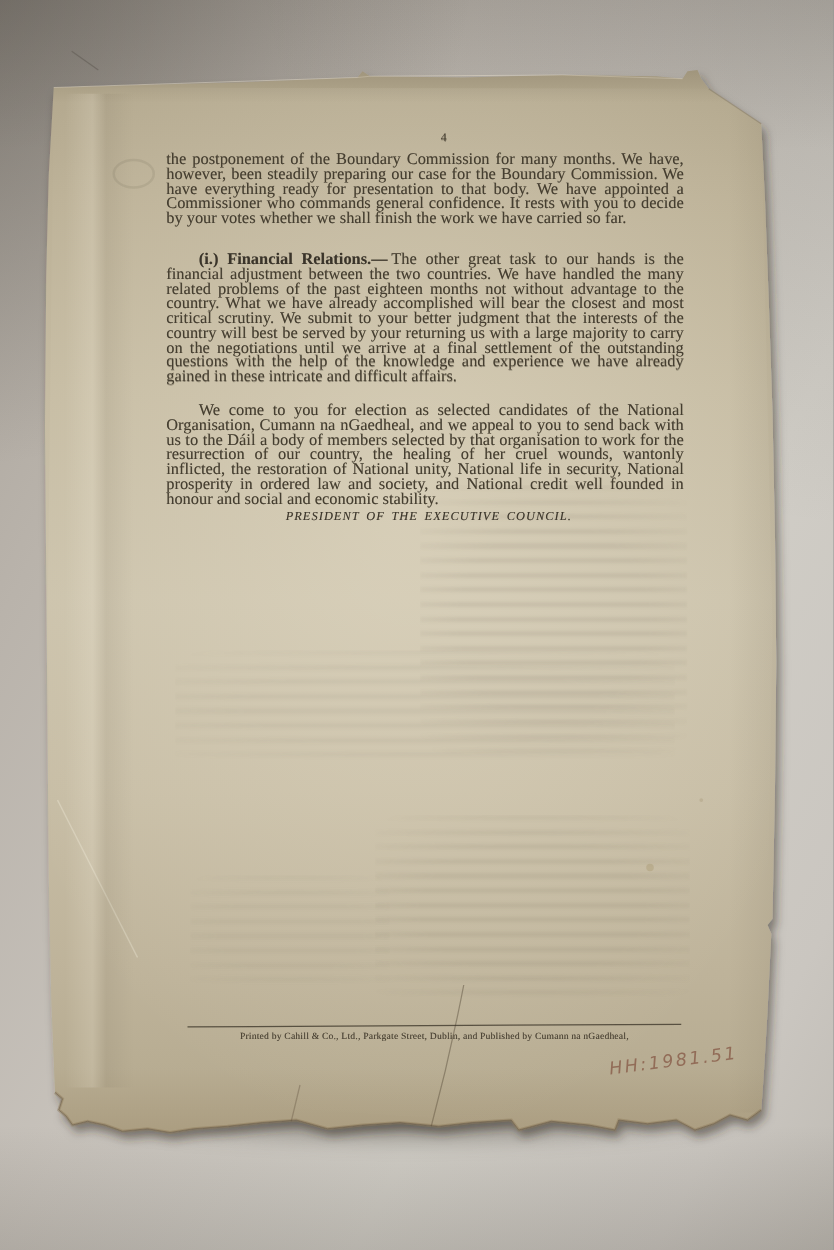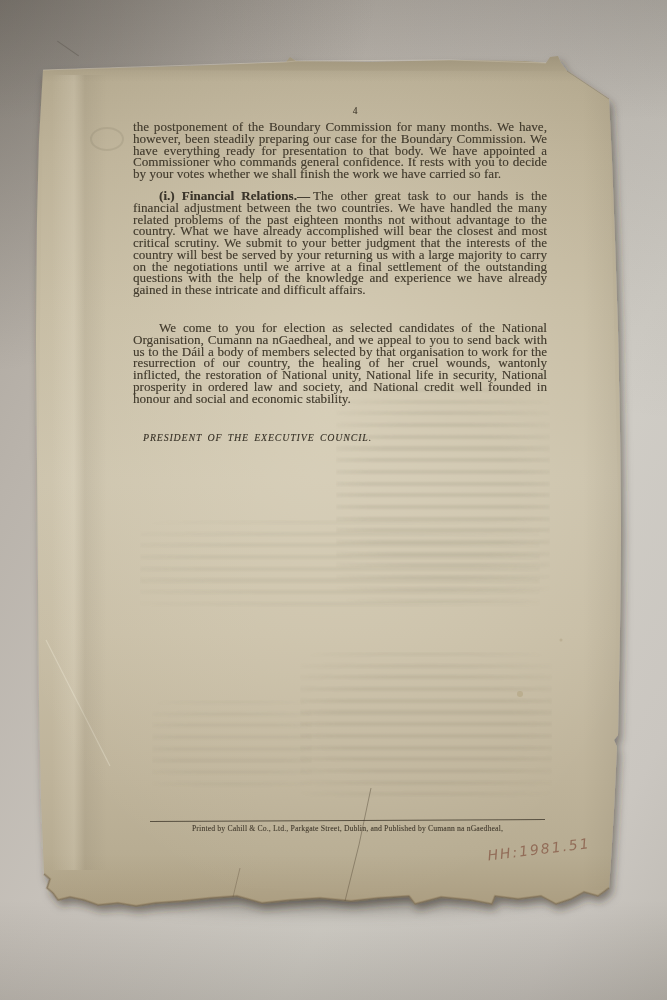--- a/index.html
+++ b/index.html
@@ -43,27 +43,27 @@
     background:repeating-linear-gradient(180deg,rgba(105,98,78,0.07) 0 4px,transparent 4px 11.7px);}
   .ghost.g3{left:300px;top:652px;width:252px;height:150px;
     background:repeating-linear-gradient(180deg,rgba(105,98,78,0.10) 0 4px,transparent 4px 11.7px);}
   .ghost.g4{left:152px;top:700px;width:160px;height:92px;
     background:repeating-linear-gradient(180deg,rgba(105,98,78,0.06) 0 4px,transparent 4px 11.7px);}
 
   .txt{position:absolute;color:#453e30;text-shadow:0.2px 0.2px 0.4px rgba(69,62,48,0.45);}
   .pagenum{left:344px;top:106px;width:22px;font-size:9.5px;text-align:center;}
   .para{left:133px;width:414px;font-size:13px;line-height:11.75px;text-align:justify;letter-spacing:0.05px;}
   .p1{top:121px;}
-  .p2{top:190px;text-indent:26px;}
+  .p2{top:201px;text-indent:26px;}
   .p3{top:322px;text-indent:26px;}
   .lead{font-weight:bold;color:#3a342a;margin-right:3px;}
   .sig-name{left:133px;top:398px;width:350px;text-align:center;
     font-family:"Liberation Sans", sans-serif;font-weight:bold;font-size:14px;
     letter-spacing:1.3px;word-spacing:7px;color:#332e26;}
-  .sig-title{left:143px;top:432px;width:400px;text-align:left;
+  .sig-title{left:143px;top:408px;width:400px;text-align:center;
     font-style:italic;font-size:9.8px;letter-spacing:0.9px;word-spacing:2px;color:#3c362b;}
   .footer-rule{position:absolute;left:150px;top:820px;width:395px;height:1.2px;
     background:rgba(55,48,36,0.75);transform:rotate(-0.3deg);}
   .footer{left:140px;width:415px;text-align:center;font-size:7.6px;line-height:10.5px;
     letter-spacing:0.2px;color:#473f31;}
   .f1{top:824px;} .f2{top:834.5px;}
   .accession{
     position:absolute;left:487px;top:839px;width:140px;
     font-family:"DejaVu Sans", sans-serif;font-style:italic;
     font-size:14px;letter-spacing:2px;color:#8d6450;opacity:0.88;

